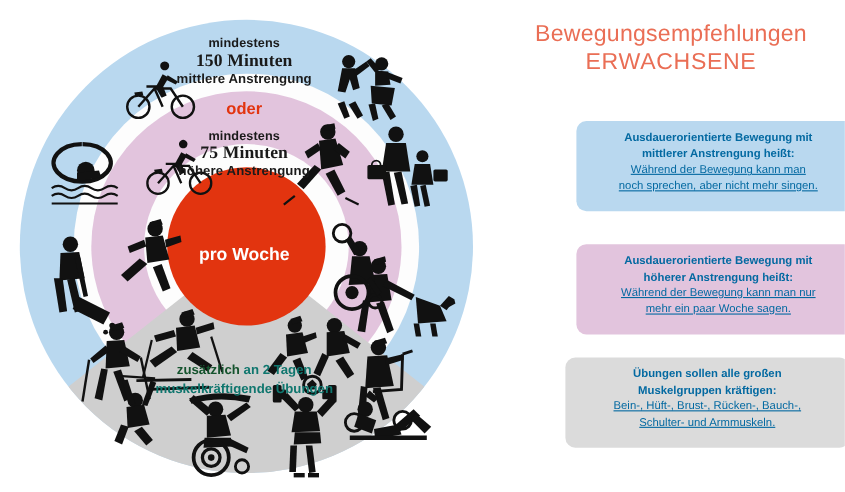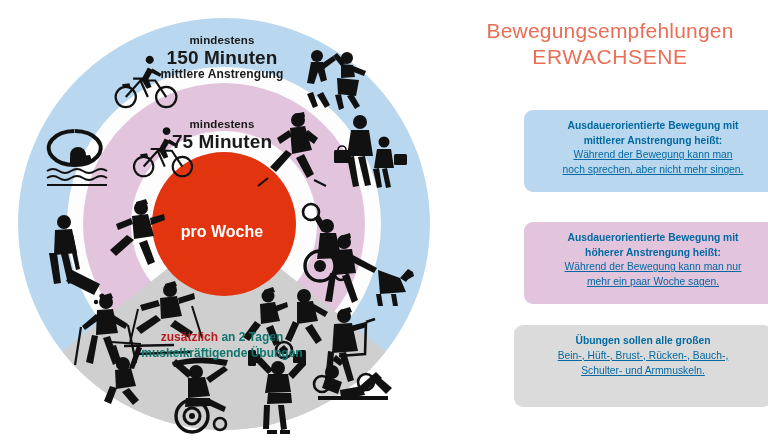--- a/index.html
+++ b/index.html
@@ -22,37 +22,37 @@
 
   .ring-label{
     position:absolute;
     text-align:center;
     color:#1a1a1a;
     line-height:1.12;
     pointer-events:none;
     white-space:nowrap;
   }
   .ring-label .small{font-size:11.5px;font-weight:600;letter-spacing:.1px;}
-  .ring-label .big{font-size:19px;font-weight:700;letter-spacing:.1px;}
+  .ring-label .big{font-size:16px;font-weight:700;letter-spacing:.1px;font-family:Liberation Serif, serif;}
   .ring-label .sub{font-size:12px;font-weight:700;letter-spacing:.1px;}
 
   #label-outer{left:104px;top:26px;width:220px;}
   #label-or{left:104px;top:84px;width:220px;font-size:15px;font-weight:700;color:#e2340f;}
   #label-inner{left:104px;top:110px;width:220px;}
 
   #label-center{
     position:absolute;left:148px;top:215px;width:132px;
     text-align:center;color:#ffffff;font-size:16px;font-weight:700;
     pointer-events:none;
   }
   #label-strength{
     position:absolute;left:92px;top:318px;width:244px;
     text-align:center;line-height:1.25;pointer-events:none;
   }
-  #label-strength .hl{color:#b91c1c;font-weight:700;font-size:12px;}
+  #label-strength .hl{color:#14532d;font-weight:700;font-size:12px;}
   #label-strength .rest{color:#0f766e;font-weight:700;font-size:12px;}
 
   
   #right{
     position:absolute;
     left:452px;top:0;width:316px;height:383px;
   }
   #heading{
     position:absolute;left:0;top:18px;width:316px;
     text-align:center;color:#ea6e55;
@@ -334,24 +334,26 @@
         <path d="M-40,10 l70,0 l0,4 l-70,0 z"></path>
       </g>
     </svg>
 
     <div class="ring-label" id="label-outer">
       <div class="small">mindestens</div>
       <div class="big">150 Minuten</div>
       <div class="sub">mittlere Anstrengung</div>
     </div>
 
+    <div class="ring-label" id="label-or">oder</div>
 
     <div class="ring-label" id="label-inner">
       <div class="small">mindestens</div>
       <div class="big">75 Minuten</div>
+      <div class="sub">höhere Anstrengung</div>
     </div>
 
     <div id="label-center">pro Woche</div>
 
     <div id="label-strength">
       <div><span class="hl">zusätzlich</span><span class="rest"> an 2 Tagen</span></div>
       <div class="rest">muskelkräftigende Übungen</div>
     </div>
   </div>
 
@@ -370,18 +372,19 @@
 
     <div class="info-box" id="box-vigorous">
       <div class="t">Ausdauerorientierte Bewegung mit</div>
       <div class="t">höherer Anstrengung heißt:</div>
       <div class="b">Während der Bewegung kann man nur</div>
       <div class="b">mehr ein paar Woche sagen.</div>
     </div>
 
     <div class="info-box" id="box-strength">
       <div class="t">Übungen sollen alle großen</div>
+      <div class="t">Muskelgruppen kräftigen:</div>
       <div class="b">Bein-, Hüft-, Brust-, Rücken-, Bauch-,</div>
       <div class="b">Schulter- und Armmuskeln.</div>
     </div>
   </div>
 
 </div>
 
 </body></html>

